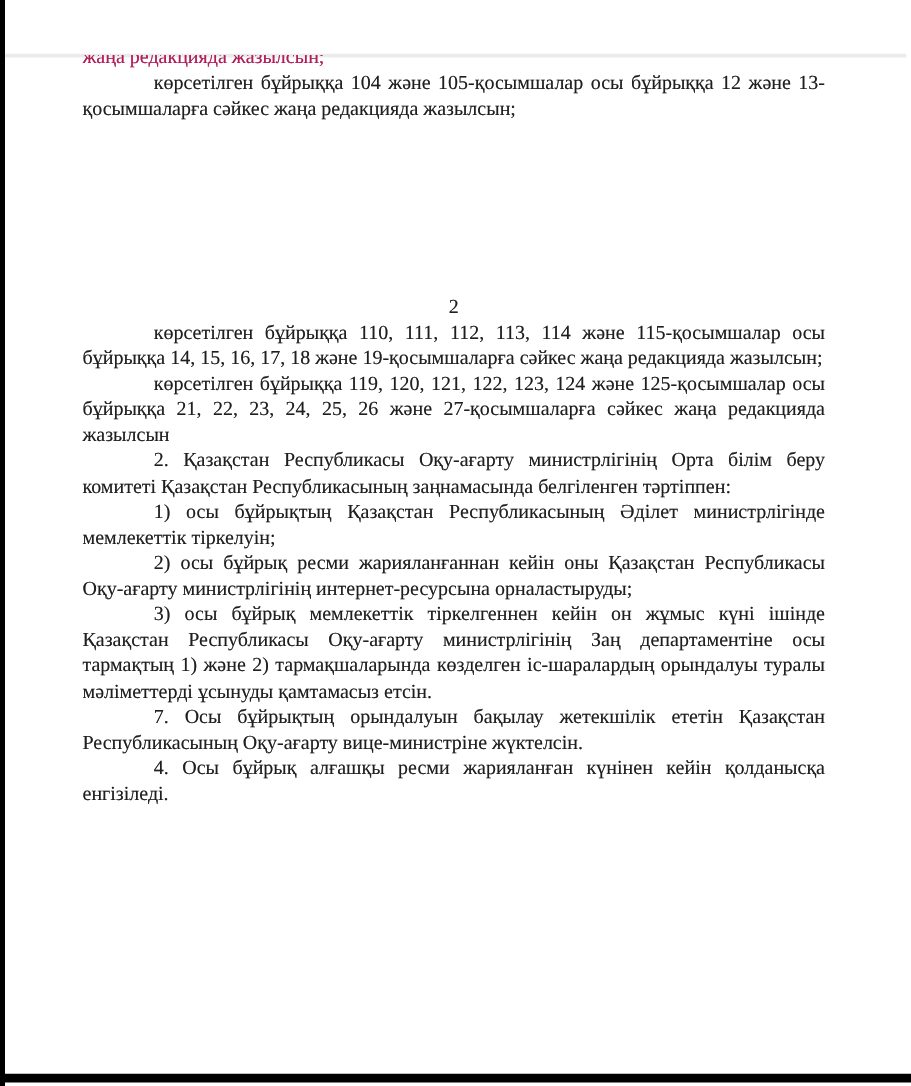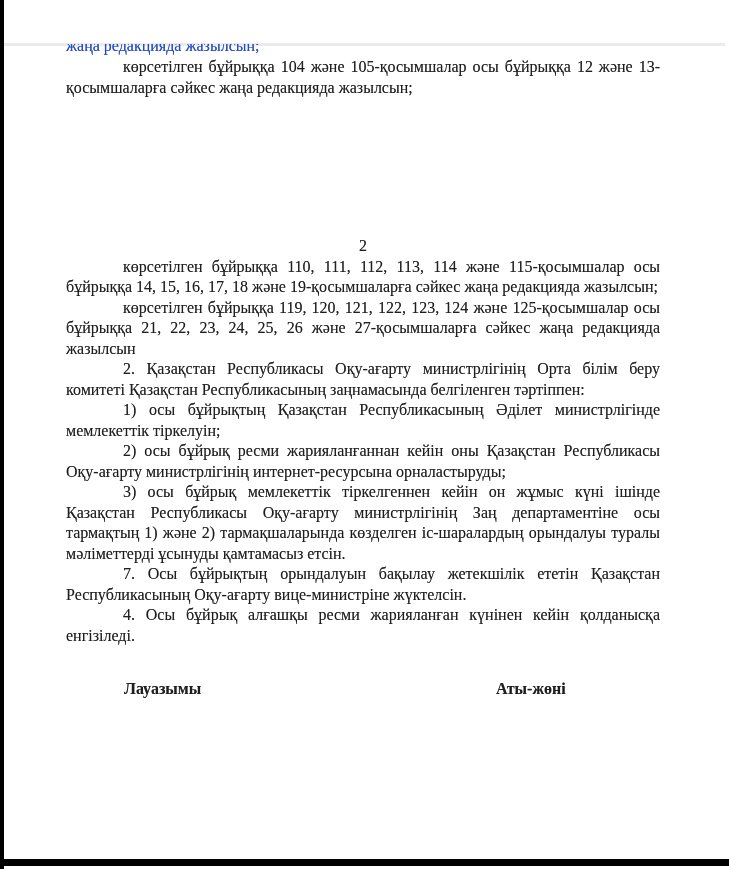--- a/index.html
+++ b/index.html
@@ -55,21 +55,21 @@
     padding: 0;
     text-indent: 57px;
   }
   .clip {
     height: 13px;
     overflow: hidden;
   }
   .clip .inner {
     margin-top: -8px;
     text-indent: 0;
-    color: #1d4ed8;
+    color: #be185d;
   }
   .gap-large { height: 138px; }
   .pagenum {
     text-align: center;
     line-height: 20.5px;
   }
   .sig-row {
     position: relative;
     height: 22px;
     margin-top: 33px;
@@ -99,20 +99,16 @@
 
     <p>көрсетілген бұйрыққа 110, 111, 112, 113, 114 және 115-қосымшалар осы бұйрыққа 14, 15, 16, 17, 18 және 19-қосымшаларға сәйкес жаңа редакцияда жазылсын;</p>
     <p>көрсетілген бұйрыққа 119, 120, 121, 122, 123, 124 және 125-қосымшалар осы бұйрыққа 21, 22, 23, 24, 25, 26 және 27-қосымшаларға сәйкес жаңа редакцияда жазылсын</p>
     <p>2. Қазақстан Республикасы Оқу-ағарту министрлігінің Орта білім беру комитеті Қазақстан Республикасының заңнамасында белгіленген тәртіппен:</p>
     <p>1) осы бұйрықтың Қазақстан Республикасының Әділет министрлігінде мемлекеттік тіркелуін;</p>
     <p>2) осы бұйрық ресми жарияланғаннан кейін оны Қазақстан Республикасы Оқу-ағарту министрлігінің интернет-ресурсына орналастыруды;</p>
     <p>3) осы бұйрық мемлекеттік тіркелгеннен кейін он жұмыс күні ішінде Қазақстан Республикасы Оқу-ағарту министрлігінің Заң департаментіне осы тармақтың 1) және 2) тармақшаларында көзделген іс-шаралардың орындалуы туралы мәліметтерді ұсынуды қамтамасыз етсін.</p>
     <p>7. Осы бұйрықтың орындалуын бақылау жетекшілік ететін Қазақстан Республикасының Оқу-ағарту вице-министріне жүктелсін.</p>
     <p>4. Осы бұйрық алғашқы ресми жарияланған күнінен кейін қолданысқа енгізіледі.</p>
 
-    <div class="sig-row">
-      <span class="sig-pos">Лауазымы</span>
-      <span class="sig-name">Аты-жөні</span>
-    </div>
   </div>
 
   <div class="bottom-border"></div>
 </div>
 
 </body></html>

